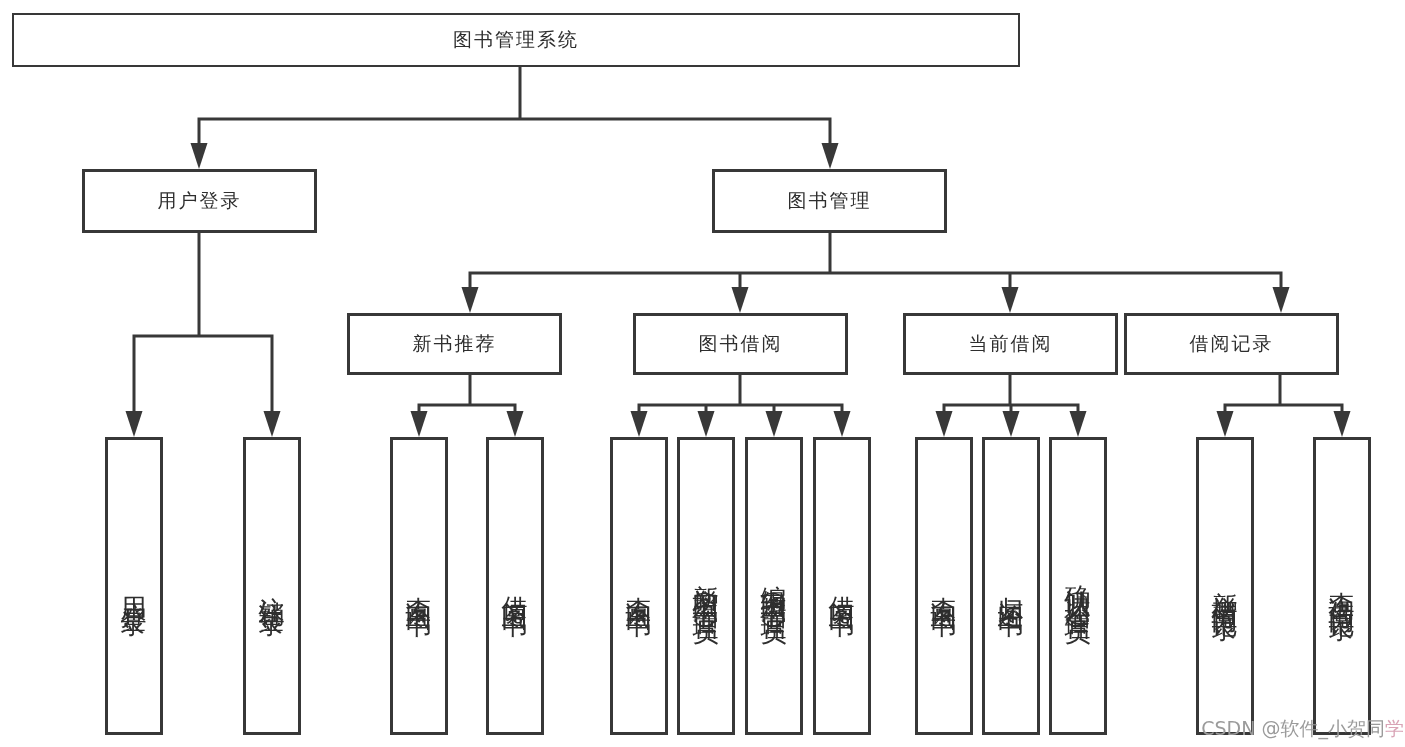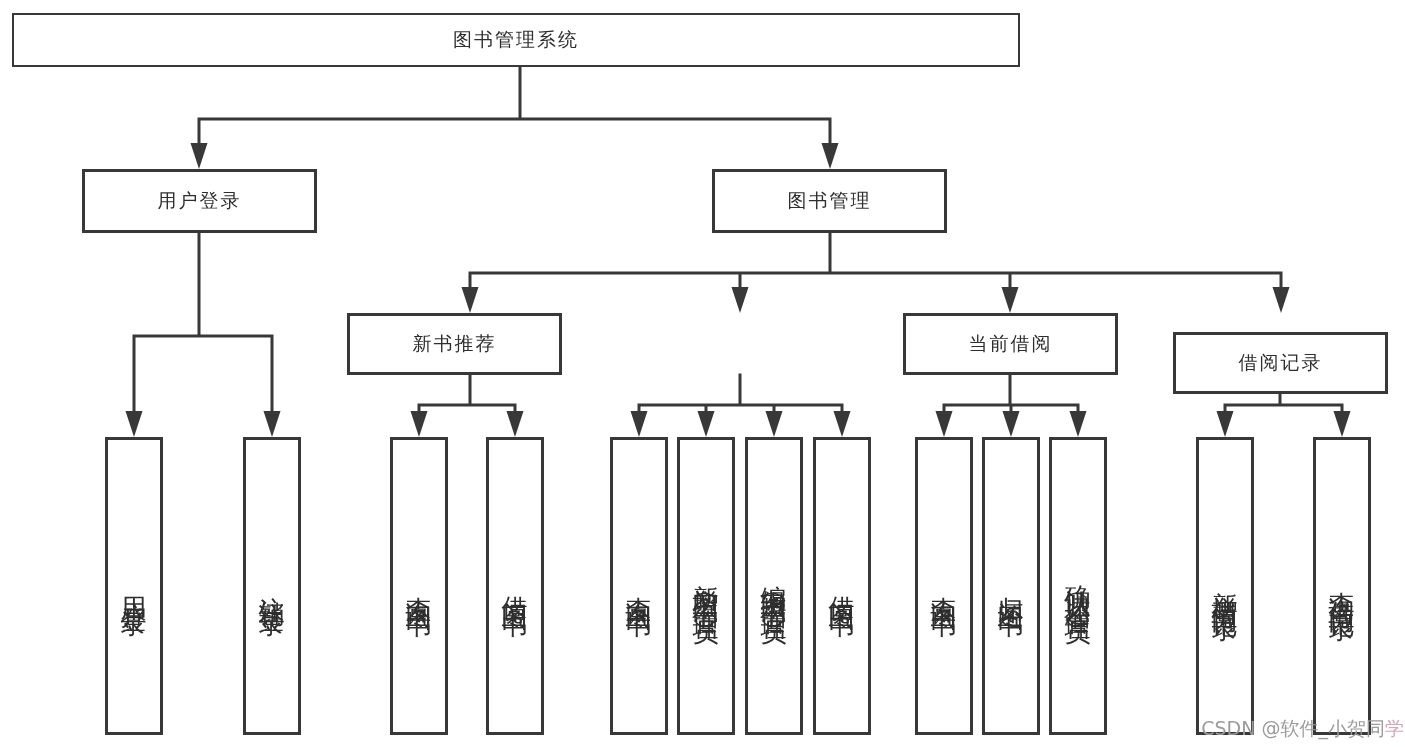--- a/index.html
+++ b/index.html
@@ -122,22 +122,23 @@
       <polygon points="1333.5,411 1350.5,411 1342,437"></polygon>
     </g>
   </svg>
 
   <div class="box h-box root-box" style="left:12px; top:13px; width:1008px; height:54px;">图书管理系统</div>
 
   <div class="box h-box lvl2" style="left:82px;">用户登录</div>
   <div class="box h-box lvl2" style="left:712px;">图书管理</div>
 
   <div class="box h-box lvl3" style="left:347px;">新书推荐</div>
+  <div class="box h-box lvl3" style="left:633px;">图书借阅</div>
   <div class="box h-box lvl3" style="left:903px;text-align:right;">当前借阅</div>
-  <div class="box h-box lvl3" style="left:1173px;margin-top:19px;">借阅记录</div>
+  <div class="box h-box lvl3" style="left:1124px;">借阅记录</div>
 
   <div class="box v-box" style="left:105px;">用户登录</div>
   <div class="box v-box" style="left:243px;">注销登录</div>
 
   <div class="box v-box" style="left:390px;">查询图书</div>
   <div class="box v-box" style="left:486px;">借阅图书</div>
 
   <div class="box v-box" style="left:610px;">查询图书</div>
   <div class="box v-box" style="left:677px;">新增图书（管理员）</div>
   <div class="box v-box" style="left:745px;">编辑图书（管理员）</div>

